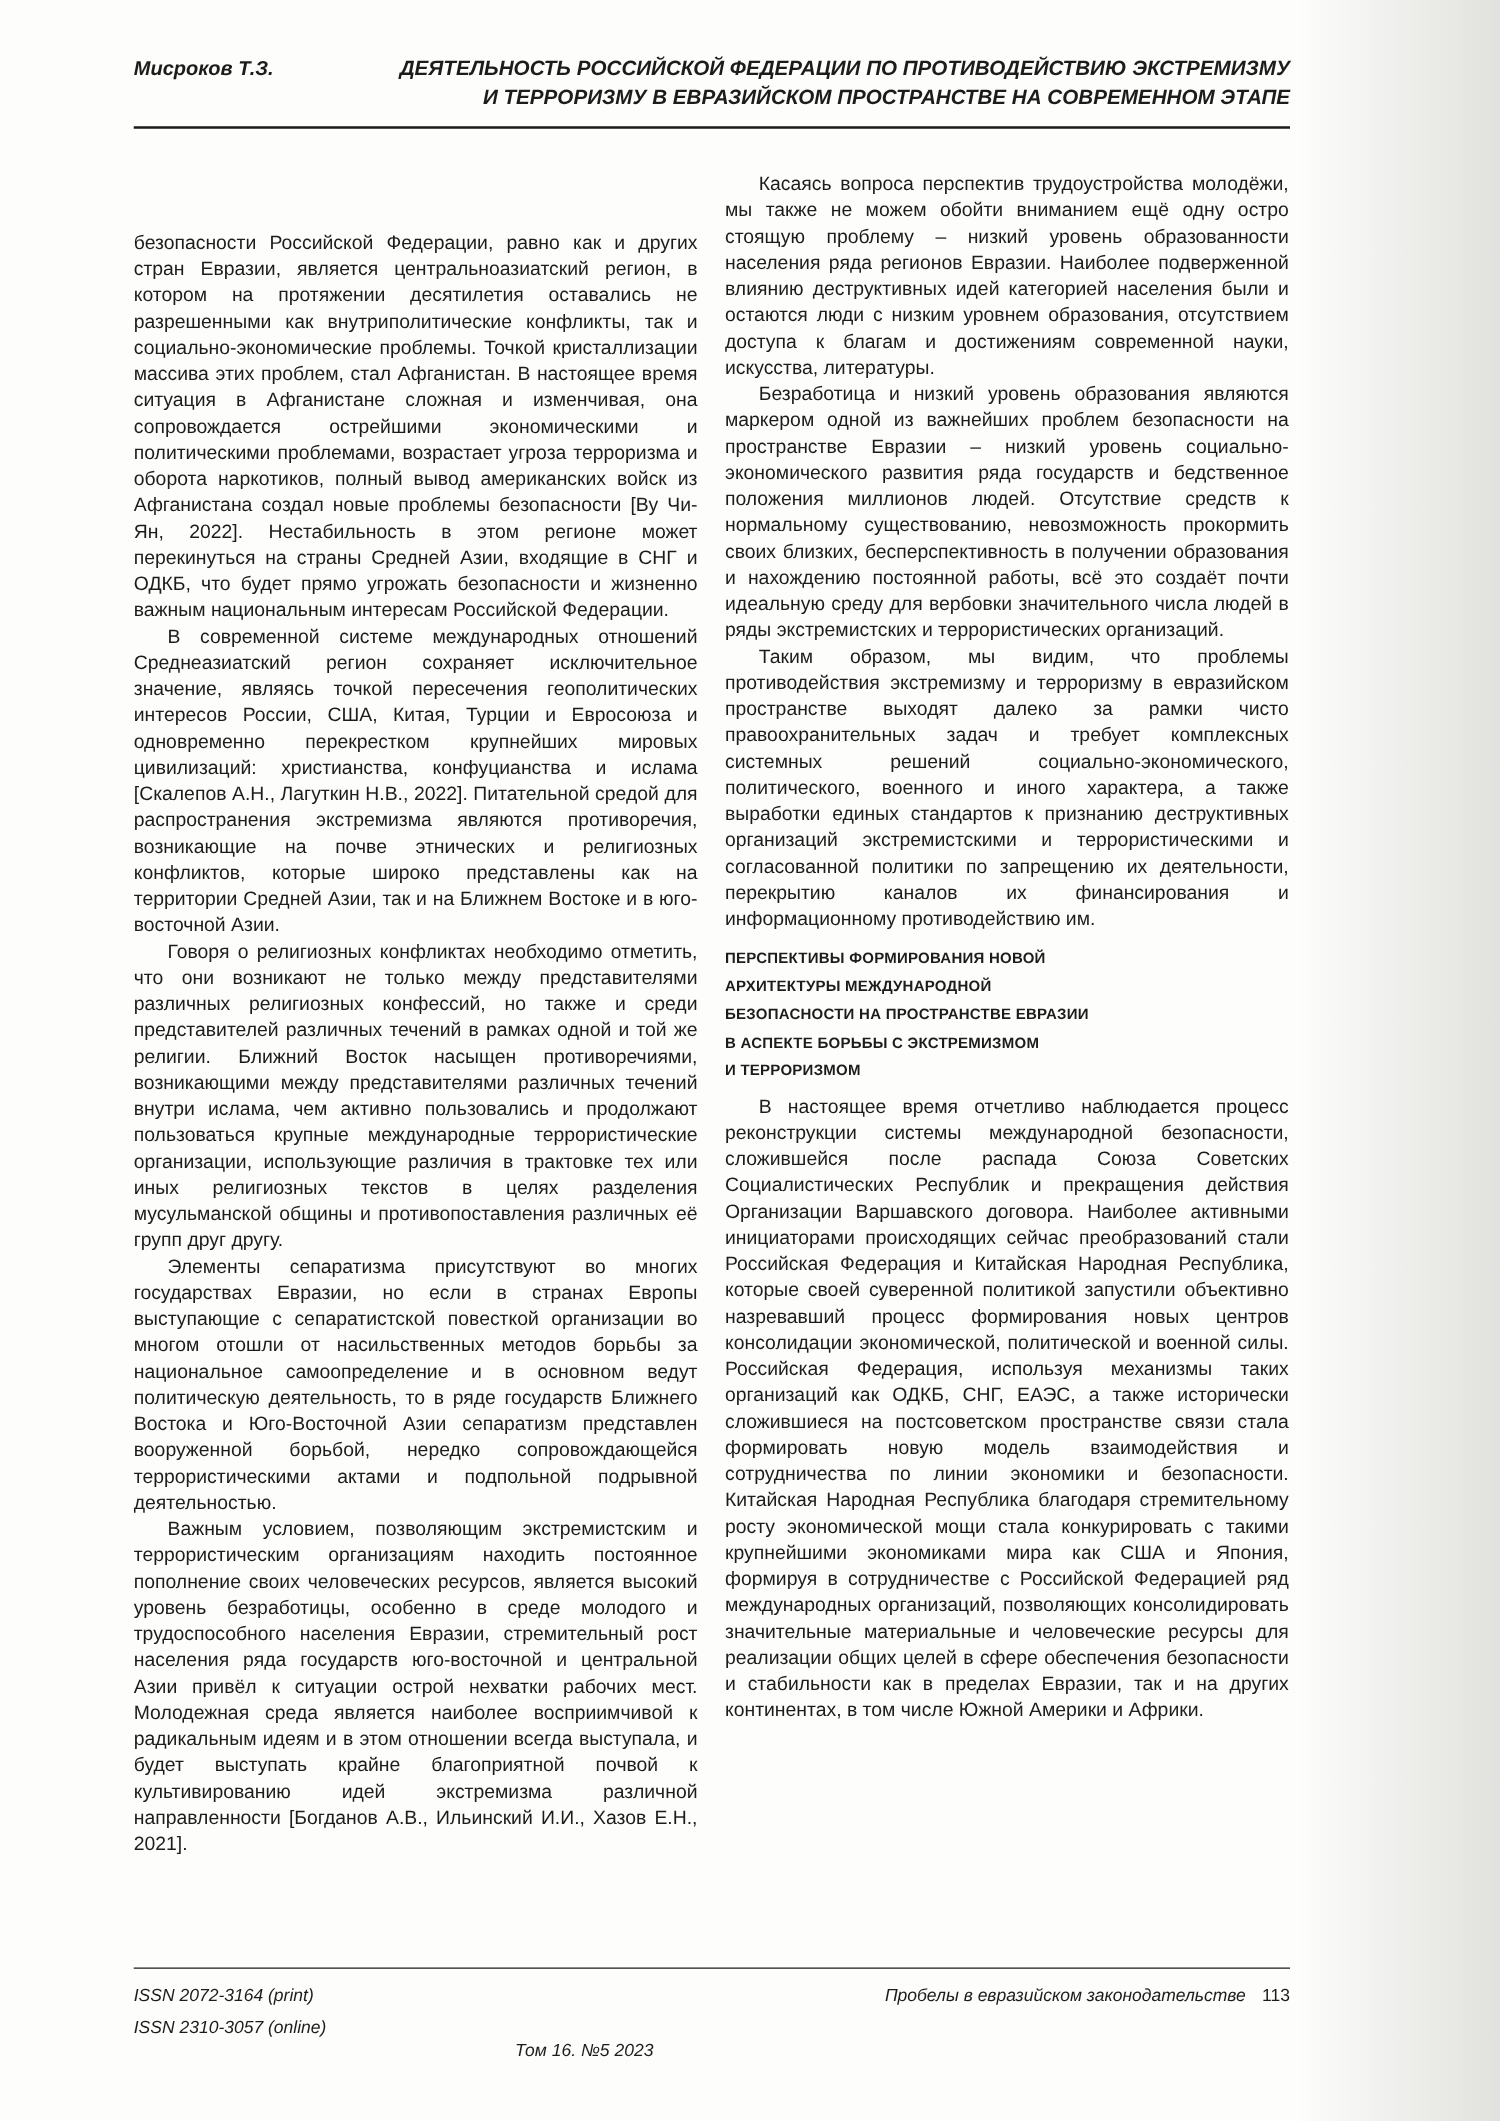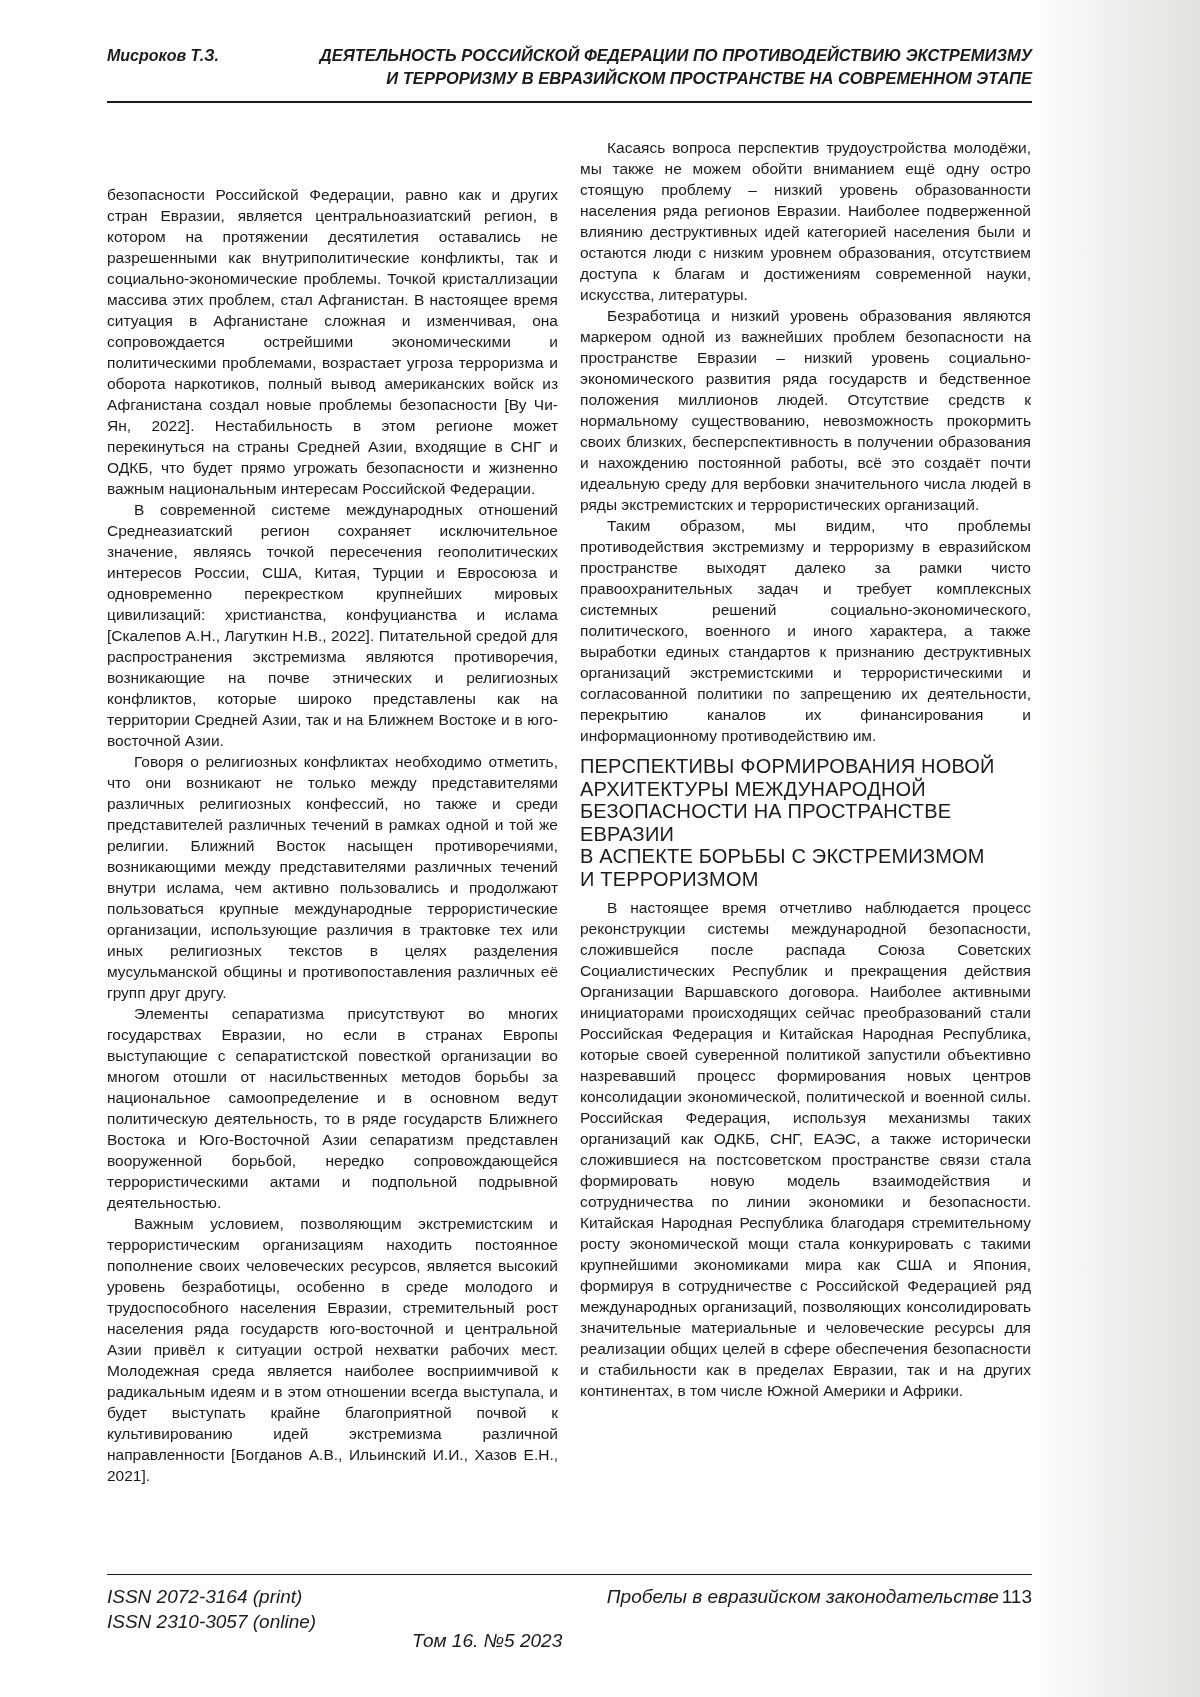--- a/index.html
+++ b/index.html
@@ -51,41 +51,41 @@
   }
   .col {
     width: 451px;
     font-size: 15.5px;
     line-height: 21px;
     text-align: justify;
   }
   .col p { text-indent: 27px; }
   .col p.cont { text-indent: 0; margin-top: 47px; }
   .section-heading {
-    font-size: 20px;
-    font-weight: 400;
+    font-size: 12px;
+    font-weight: 700;
     line-height: 22.5px;
     letter-spacing: 0.2px;
     margin: 9px 0 7px;
     white-space: pre-line;
     text-align: left;
   }
   .footer { margin-top: auto; }
   .footer-rule { border-top: 1.5px solid #1b1b1b; margin-bottom: 9px; }
   .footer-row {
     display: flex;
     align-items: flex-start;
     font-style: italic;
-    font-size: 19px;
+    font-size: 14px;
     line-height: 25px;
   }
   .issn { width: 305px; }
   .volume { flex: 1; text-align: left; margin-top: 44px; }
   .journal { text-align: right; white-space: nowrap; }
-  .pagenum { font-style: normal; margin-left: 3px; }
+  .pagenum { font-style: normal; margin-left: 13px; }
 </style>
 </head>
 <body>
 
 <div class="page">
   <div class="scan-edge"></div>
 
   <header class="header">
     <div class="author">Мисроков Т.З.</div>
     <div class="title">ДЕЯТЕЛЬНОСТЬ РОССИЙСКОЙ ФЕДЕРАЦИИ ПО ПРОТИВОДЕЙСТВИЮ ЭКСТРЕМИЗМУ

